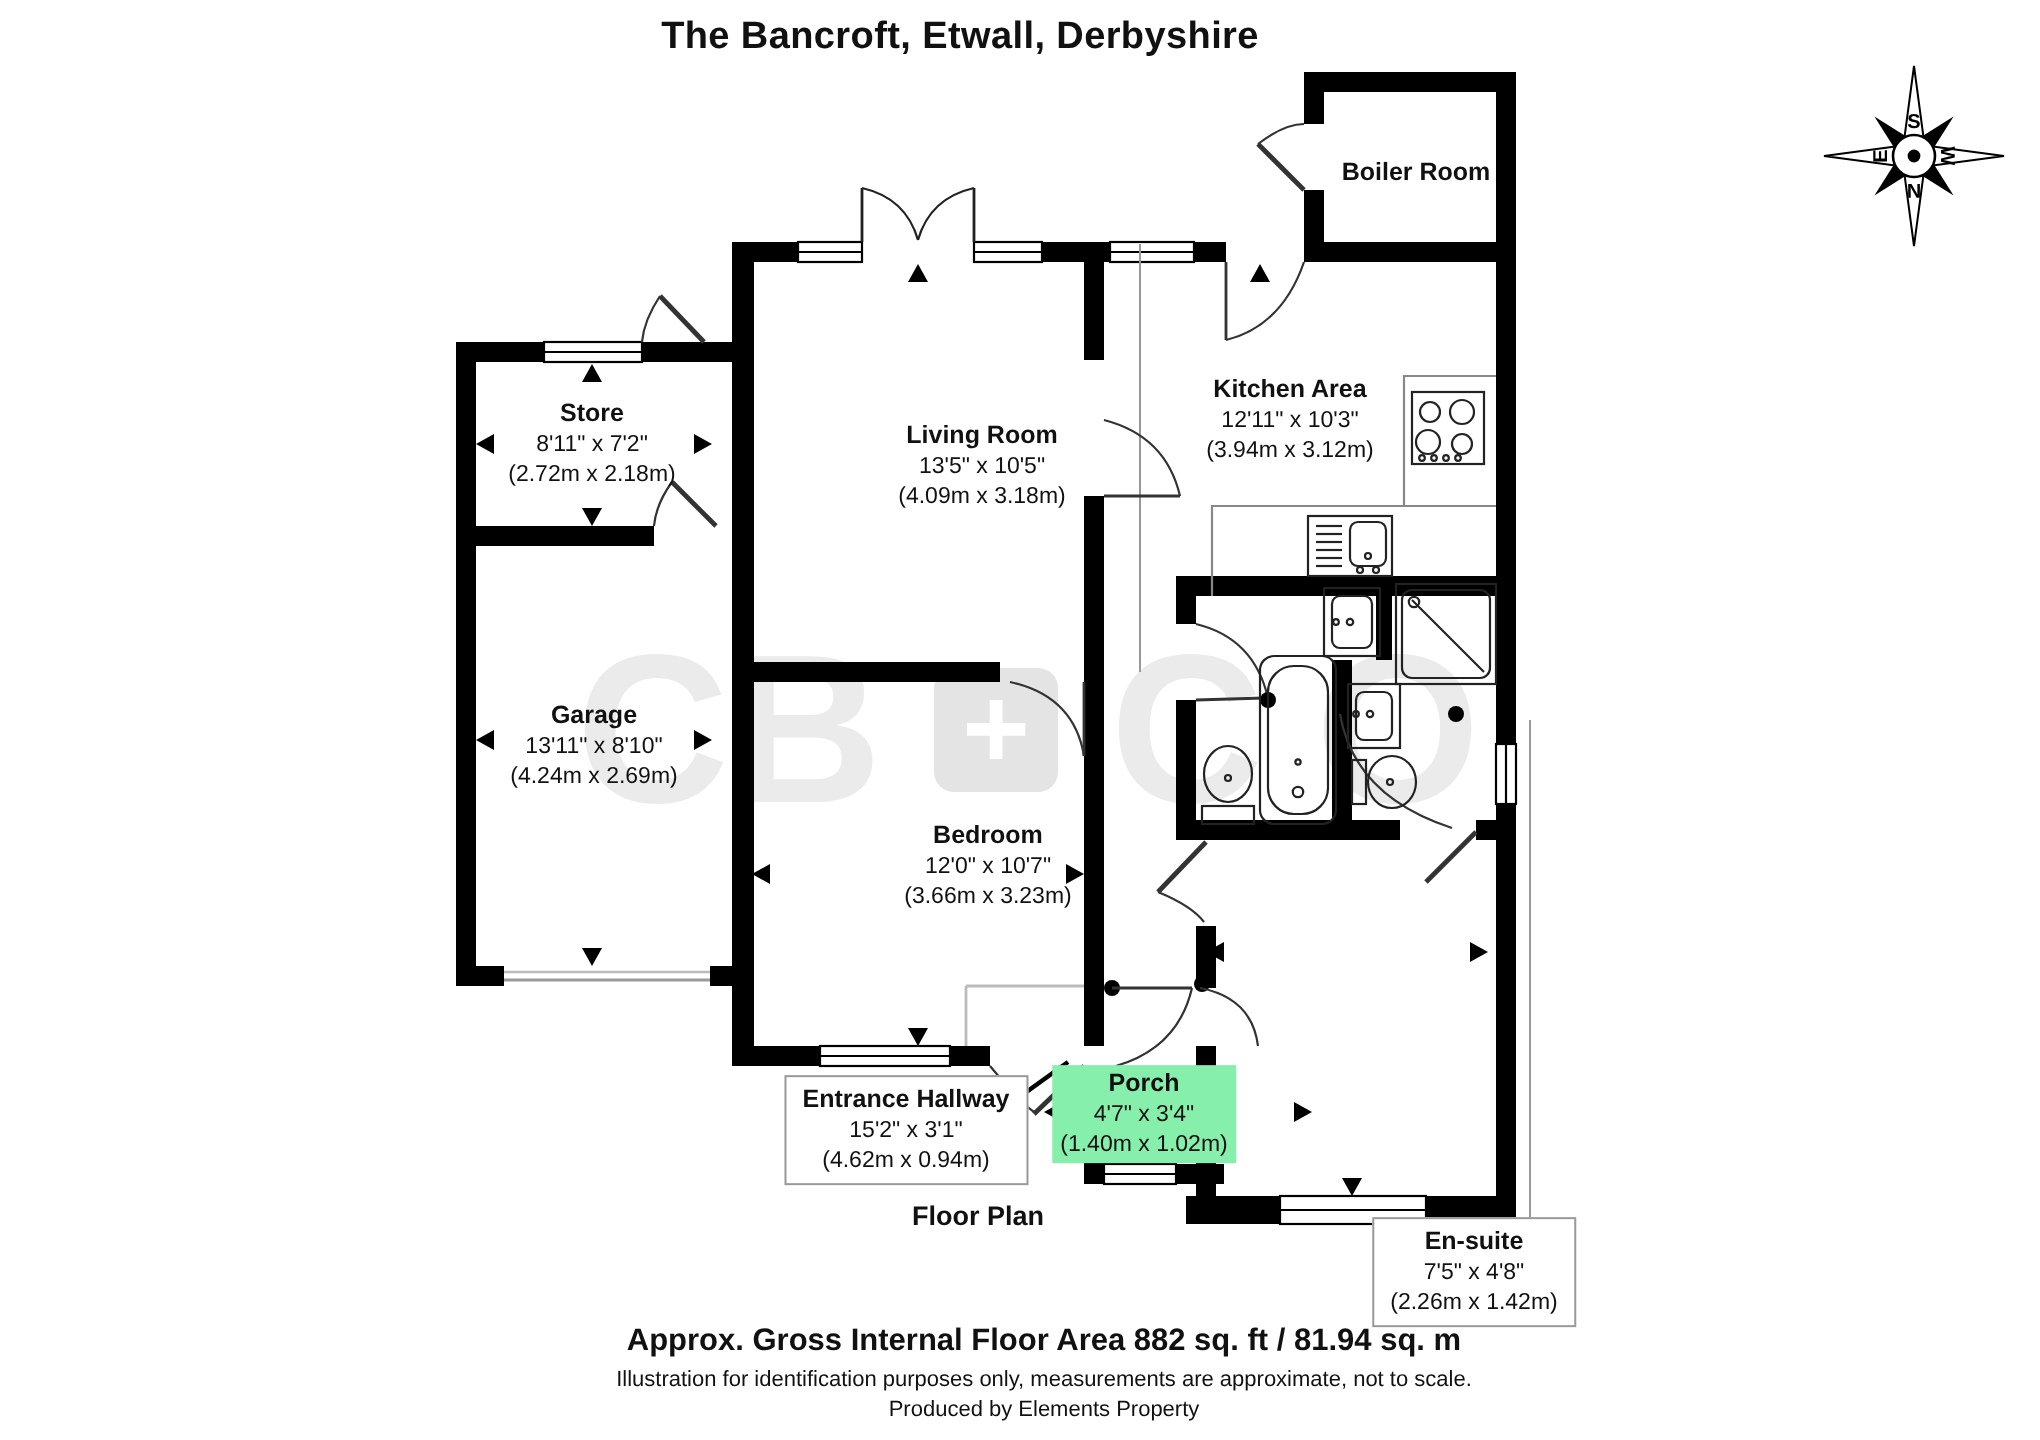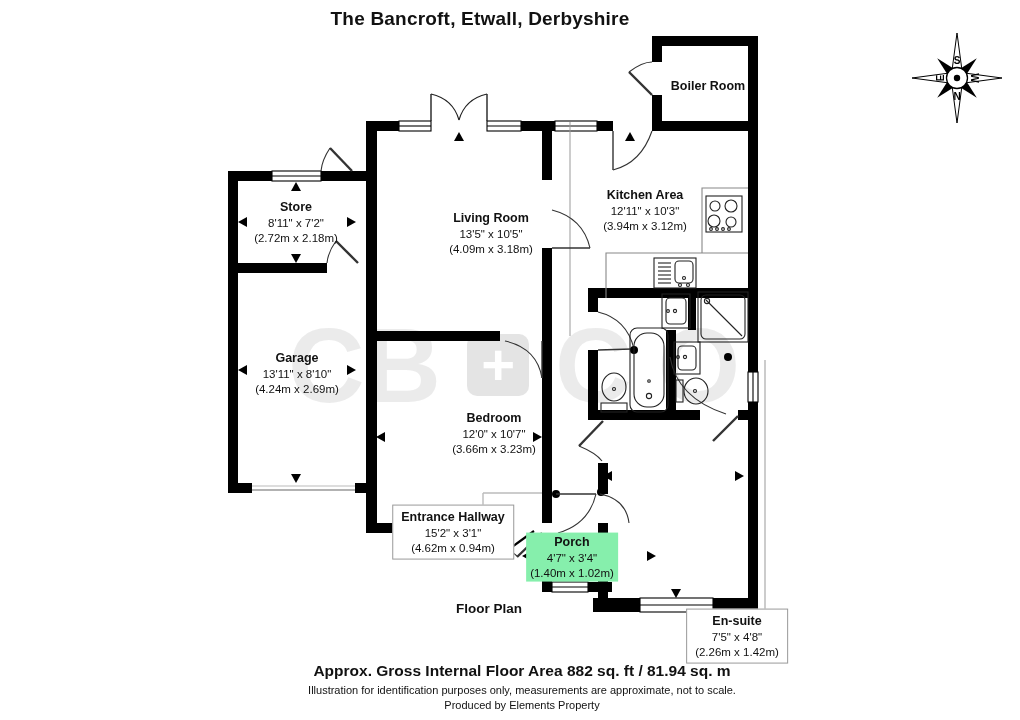--- a/index.html
+++ b/index.html
@@ -347,21 +347,21 @@
     <div class="rdims">(4.24m x 2.69m)</div>
   </div>
 
   <div class="room-label" style="left:460px;top:433px;margin-left:34px;">
     <div class="rname">Bedroom</div>
     <div class="rdims">12'0" x 10'7"</div>
     <div class="rdims">(3.66m x 3.23m)</div>
   </div>
 
 
-  <div class="room-label boxed" style="left:453px;top:532px;">
+  <div class="room-label boxed" style="left:453px;top:565px;">
     <div class="rname">Entrance Hallway</div>
     <div class="rdims">15'2" x 3'1"</div>
     <div class="rdims">(4.62m x 0.94m)</div>
   </div>
 
   <div class="room-label whitebg" style="left:572px;top:557px;">
     <div class="rname">Porch</div>
     <div class="rdims">4'7" x 3'4"</div>
     <div class="rdims">(1.40m x 1.02m)</div>
   </div>

